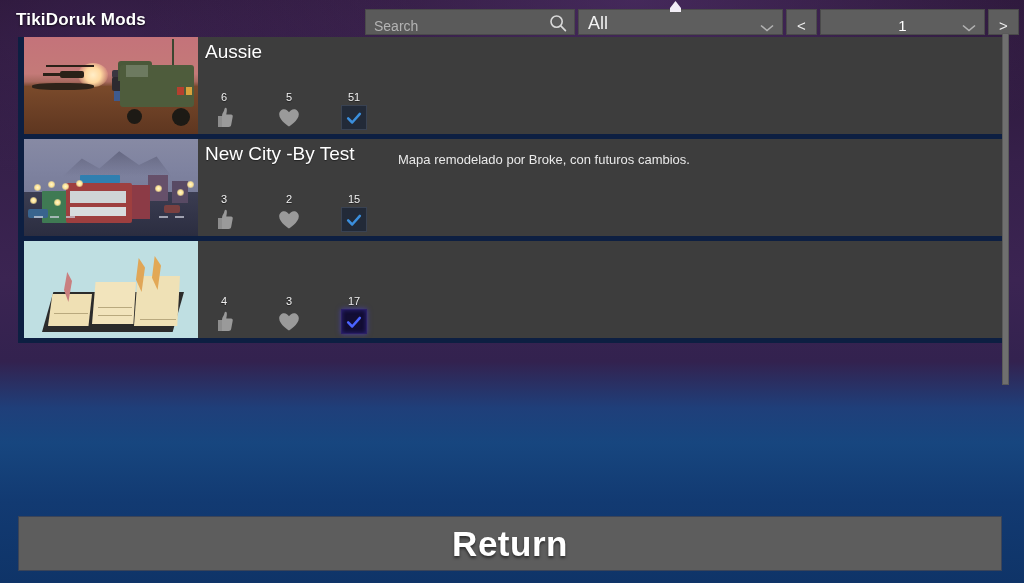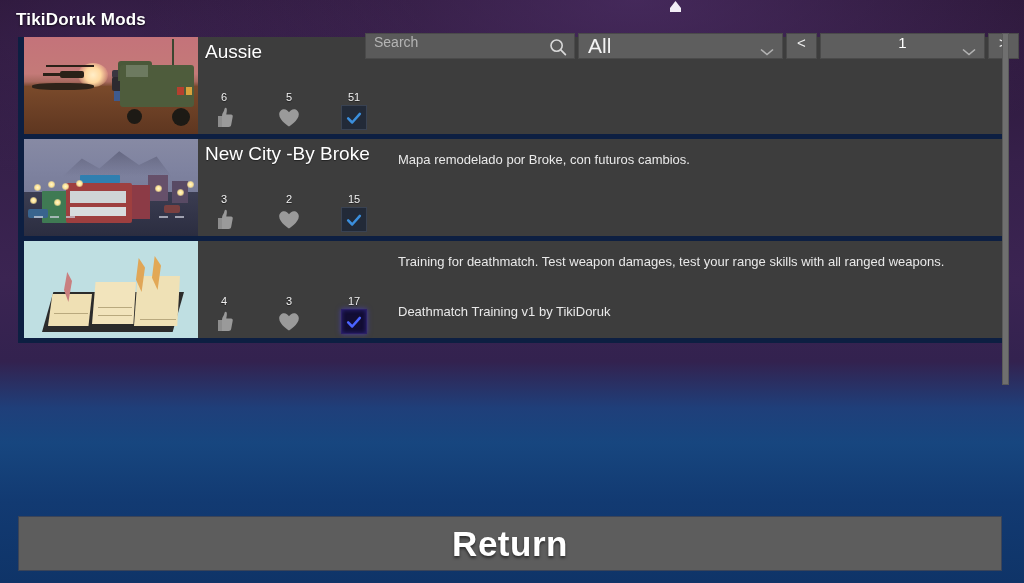--- a/index.html
+++ b/index.html
@@ -83,23 +83,22 @@
     gap: 3px;
     z-index: 7;
   }
   .ctl {
     background: #5e5e5e;
     border: 1px solid #4a4a4a;
     color: #e8e8e8;
     font-size: 14px;
     font-family: "Liberation Sans", sans-serif;
     display: flex;
-    align-items: flex-start;
+    align-items: flex-end;
     height: 26px;
-    margin-top: 24px;
   }
   .search-box {
     position: relative;
     width: 210px;
     padding: 0 28px 0 8px;
     background: #5a5a5a;
   }
   .search-input {
     width: 100%;
     background: transparent;
@@ -118,21 +117,21 @@
     height: 18px;
     opacity: .92;
   }
 
   .filter-select {
     position: relative;
     width: 205px;
     padding: 0 24px 0 9px;
     background: #5e5e5e;
   }
-  .filter-label { color: #f2f2f2; font-size: 21px; }
+  .filter-label { color: #f2f2f2; font-size: 18px; }
 
   .chev {
     position: absolute;
     right: 8px;
     top: 9px;
     width: 14px;
     height: 8px;
     opacity: .75;
   }
 
@@ -469,21 +468,21 @@
         <div class="t2-lamp" style="right:36px; top:46px;"></div>
         <div class="t2-lamp" style="right:14px; top:50px;"></div>
         <div class="t2-lamp" style="right:4px;  top:42px;"></div>
         <div class="t2-stripe" style="left:10px;"></div>
         <div class="t2-stripe" style="left:26px;"></div>
         <div class="t2-stripe" style="left:42px;"></div>
         <div class="t2-stripe" style="right:30px;"></div>
         <div class="t2-stripe" style="right:14px;"></div>
       </div>
       <div class="row-body">
-        <div class="mod-title">New City -By Broke</div>
+        <div class="mod-title">New City -By Test</div>
         <div class="mod-desc">Mapa remodelado por Broke, con futuros cambios.</div>
         <div class="stats">
           <div class="stat">
             <div class="stat-count">3</div>
             <span class="stat-icon">
               <svg viewBox="0 0 26 25" width="26" height="25">
                 <path d="M7 11 L11 11 L11 22 L7 22 Z" fill="#8d8d8d"></path>
                 <path d="M11 11 C11 8 13 7 13.5 4 C13.8 2.4 15.5 2.4 15.8 4 C16.1 6 15.3 8.6 15.3 9.6 L20 9.6 C21.4 9.6 22 10.6 21.7 11.8 L20.2 19.8 C20 21.2 19 22 17.6 22 L11 22 Z" fill="#9a9a9a"></path>
               </svg>
             </span>
@@ -516,23 +515,20 @@
         <div class="t3-p3"></div>
         <div class="t3-flagA"></div>
         <div class="t3-flagB"></div>
         <div class="t3-flagC"></div>
         <div class="t3-line" style="left:30px; bottom:24px; width:34px;"></div>
         <div class="t3-line" style="left:74px; bottom:30px; width:34px;"></div>
         <div class="t3-line" style="left:74px; bottom:22px; width:34px;"></div>
         <div class="t3-line" style="left:116px; bottom:18px; width:36px;"></div>
       </div>
       <div class="row-body">
-        <div class="mod-desc">Training for deathmatch. Test weapon damages, test your range skills with all ranged weapons.
-
-Deathmatch Training v1 by TikiDoruk</div>
         <div class="stats">
           <div class="stat">
             <div class="stat-count">4</div>
             <span class="stat-icon">
               <svg viewBox="0 0 26 25" width="26" height="25">
                 <path d="M7 11 L11 11 L11 22 L7 22 Z" fill="#8d8d8d"></path>
                 <path d="M11 11 C11 8 13 7 13.5 4 C13.8 2.4 15.5 2.4 15.8 4 C16.1 6 15.3 8.6 15.3 9.6 L20 9.6 C21.4 9.6 22 10.6 21.7 11.8 L20.2 19.8 C20 21.2 19 22 17.6 22 L11 22 Z" fill="#9a9a9a"></path>
               </svg>
             </span>
           </div>

